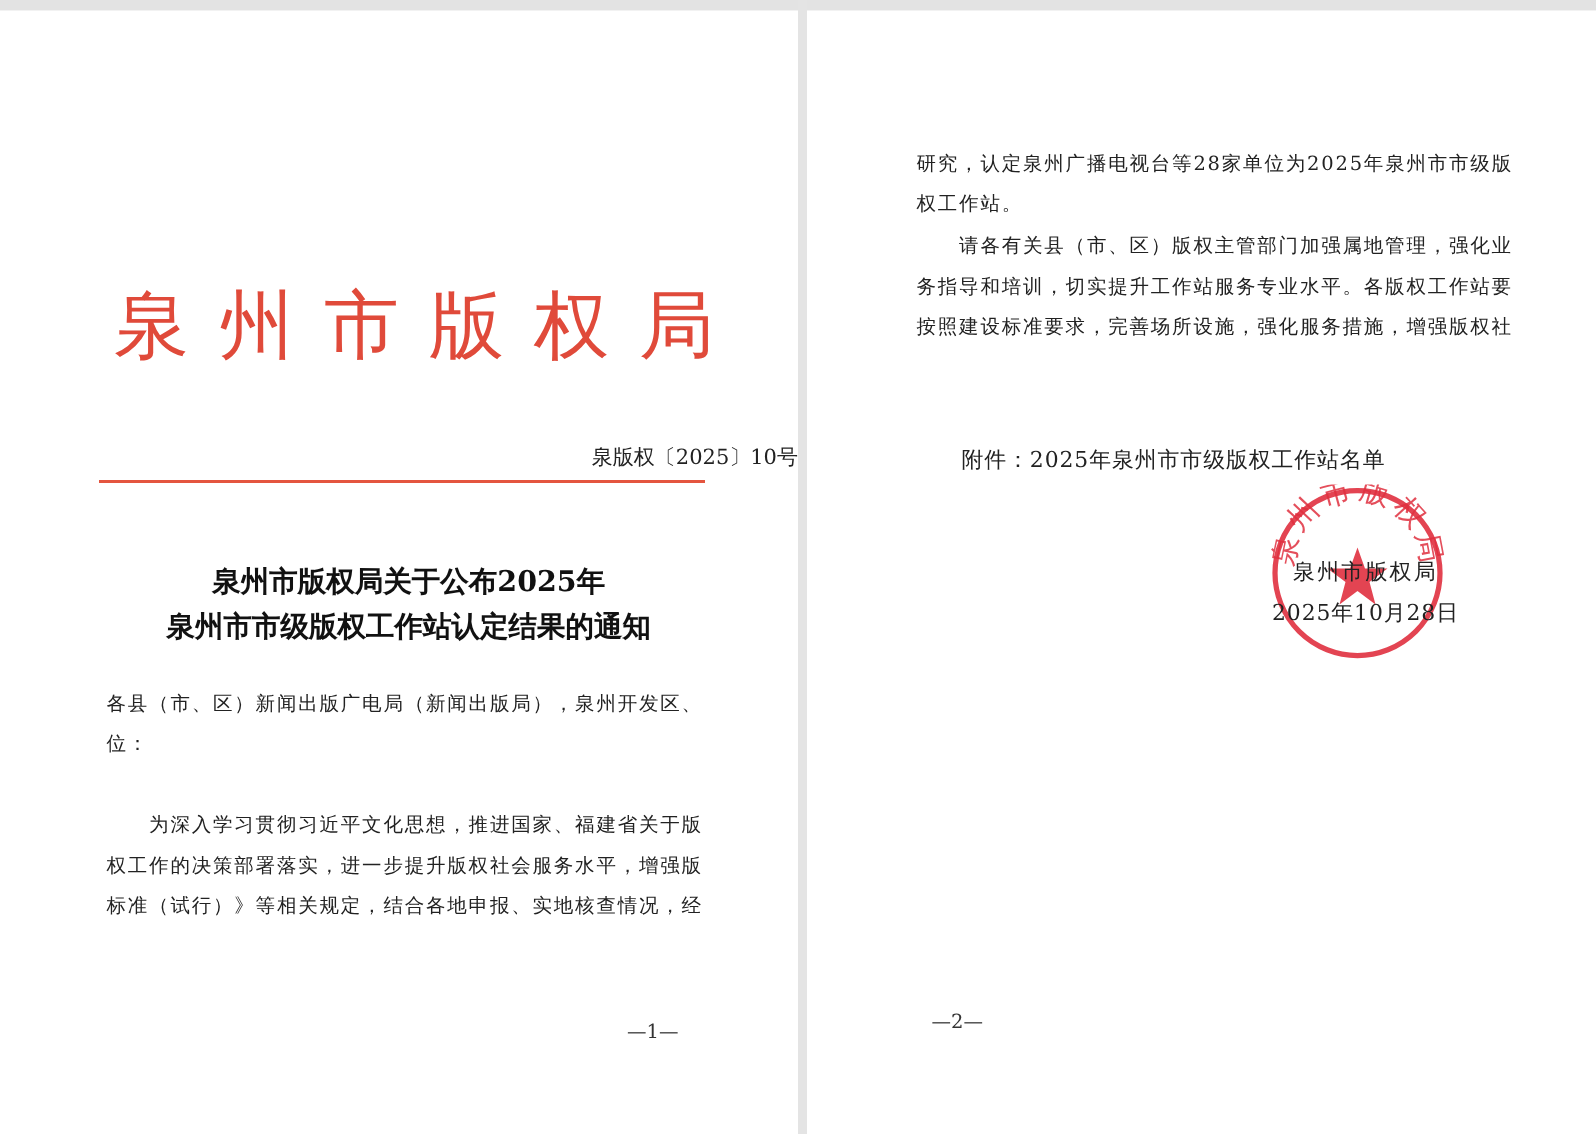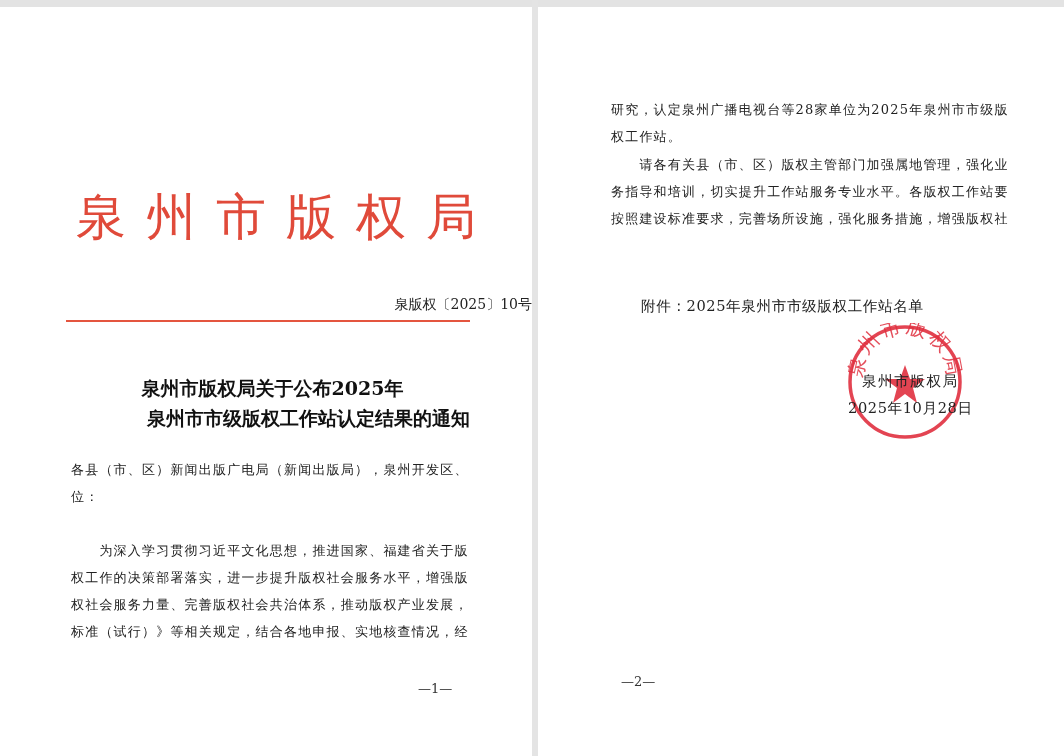--- a/index.html
+++ b/index.html
@@ -18,21 +18,21 @@
   .org-title {
     position:absolute; left:76px; top:180px; width:390px;
     font-size:50px; color:#e04a3a; letter-spacing:20px; font-weight:normal;
     white-space:nowrap; line-height:60px;
   }
   .doc-number { position:absolute; left:0; width:532px; top:289px; text-align:right; font-size:14px; color:#222; }
   .red-rule { position:absolute; left:66px; top:313px; width:404px; height:2px; background:#e4553f; }
 
   .title { position:absolute; left:0; width:545px; text-align:center; font-size:19px; font-weight:bold; line-height:30px; color:#111; }
   .title.l1 { top:366px; }
-  .title.l2 { top:396px;padding-left:36px; }
+  .title.l2 { top:396px; }
 
   .body-text { position:absolute; font-size:13px; line-height:27px; color:#222; white-space:nowrap; letter-spacing:1.2px; }
   .p1 { left:71px; top:449px; }
   .p1b { left:71px; top:517px; }
   .pn { position:absolute; font-size:13px; color:#333; }
   .pn1 { left:418px; top:674px; }
   .pn2 { left:621px; top:674px; }
 
   .p2a { left:611px; top:96px; }
   .p2b { left:611px; top:151px; }
@@ -54,21 +54,20 @@
   <div class="title l1">泉州市版权局关于公布2025年</div>
   <div class="title l2">泉州市市级版权工作站认定结果的通知</div>
 
   <div class="body-text p1">
     <div>各县（市、区）新闻出版广电局（新闻出版局），泉州开发区、</div>
     <div>位：</div>
   </div>
   <div class="body-text p1b" style="top:530px;">
     <div>　　为深入学习贯彻习近平文化思想，推进国家、福建省关于版</div>
     <div>权工作的决策部署落实，进一步提升版权社会服务水平，增强版</div>
-    <div>权社会服务力量、完善版权社会共治体系，推动版权产业发展，</div>
     <div>标准（试行）》等相关规定，结合各地申报、实地核查情况，经</div>
   </div>
   <div class="pn pn1">—1—</div>
 </div>
 
 <div class="gutter"></div>
 
 <div class="page" id="page2">
 </div>
 

